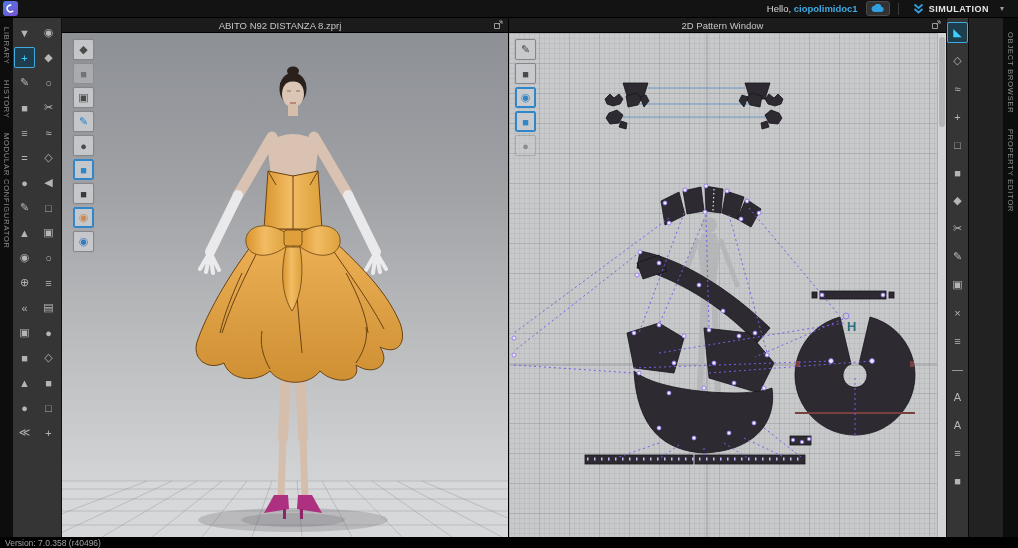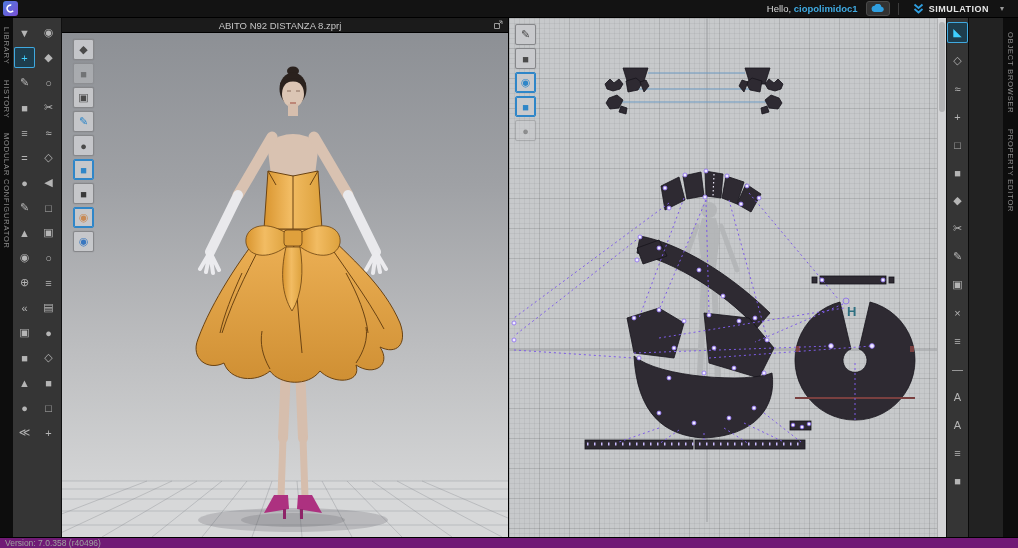--- a/index.html
+++ b/index.html
@@ -67,21 +67,21 @@
     font-size:11px; color:#4a4a4a; box-shadow:0 0 1px rgba(0,0,0,.3); }
   .vpbtn.active { border-color:#2f86c8; box-shadow:inset 0 0 0 1px #2f86c8; }
   .vpbtn.disabled { opacity:.45; }
 
   .scene { position:absolute; inset:0; }
   .scroll2d { position:absolute; right:0; top:0; bottom:0; width:9px; background:#d3d4d6;
     border-left:1px solid #aeafb1; }
   .scroll2d .thumb { position:absolute; top:4px; left:1px; width:6px; height:90px;
     background:#b3b4b6; border-radius:3px; }
 
-  .statusbar { height:11px; background:#701a75; border-top:1px solid #000; display:flex;
+  .statusbar { height:11px; background:#000000; border-top:1px solid #000; display:flex;
     align-items:center; padding-left:5px; flex:0 0 11px; }
   .statusbar span { font-size:8.5px; color:#9fa49f; }
 </style>
 </head>
 <body>
 
 <div class="app">
 
   <div class="topbar">
     <div class="logo">
@@ -341,20 +341,27 @@
               <path d="M238 200 C260 186 280 194 278 210 C275 226 252 226 236 212 Z" fill="url(#gld)" stroke="#6b4312" stroke-width=".8"></path>
               <path d="M224 214 C218 240 220 262 230 278 C240 262 242 238 238 214 Z" fill="url(#gld)" stroke="#6b4312" stroke-width=".8"></path>
               <rect x="222" y="197" width="18" height="16" rx="3" fill="#dfa03c" stroke="#6b4312" stroke-width=".8"></rect>
             </g>
           </g>
         </svg>
       </div>
     </div>
 
     <div class="window view2dwin">
+      <div class="titlebar">
+        <span class="titletext">2D Pattern Window</span>
+        <svg width="10" height="10" viewBox="0 0 10 10">
+          <path d="M1.5 3.5 h5 v5 h-5 z" fill="none" stroke="#9a9a9a"></path>
+          <path d="M5.5 4.5 L9 1 M9 1 h-3 M9 1 v3" fill="none" stroke="#9a9a9a"></path>
+        </svg>
+      </div>
       <div class="viewport viewport2d">
         <div class="vptools t2d">
           <div class="vpbtn">
               <span>✎</span>
             </div>
             <div class="vpbtn">
               <span>■</span>
             </div>
             <div class="vpbtn active" style="color: rgb(47, 134, 200);">
               <span>◉</span>

